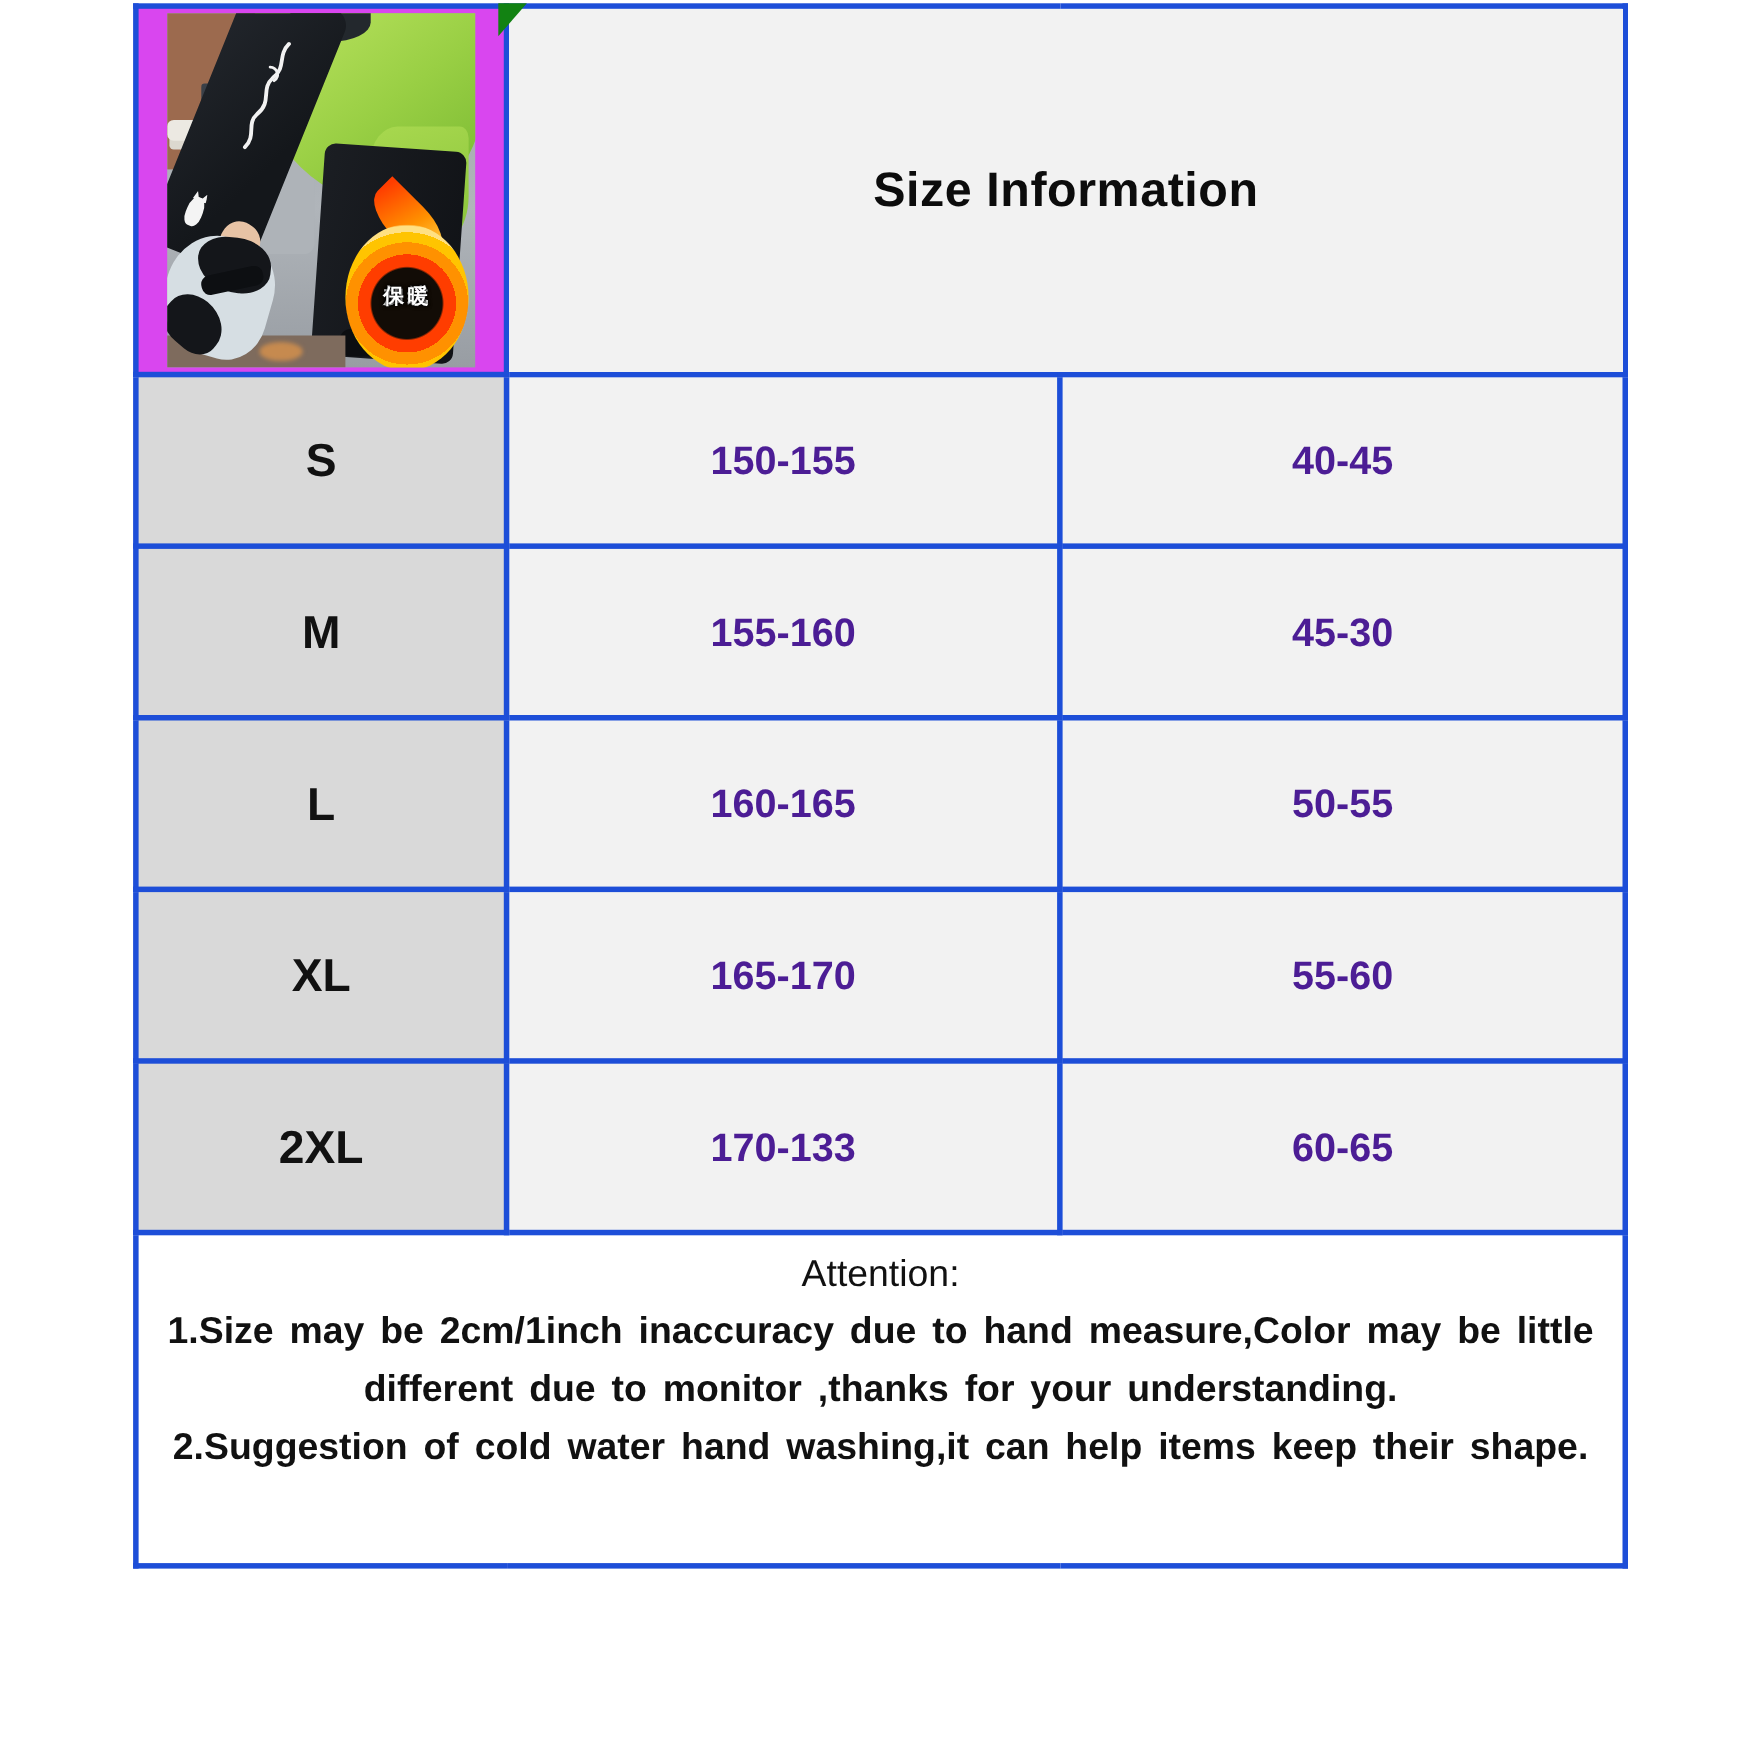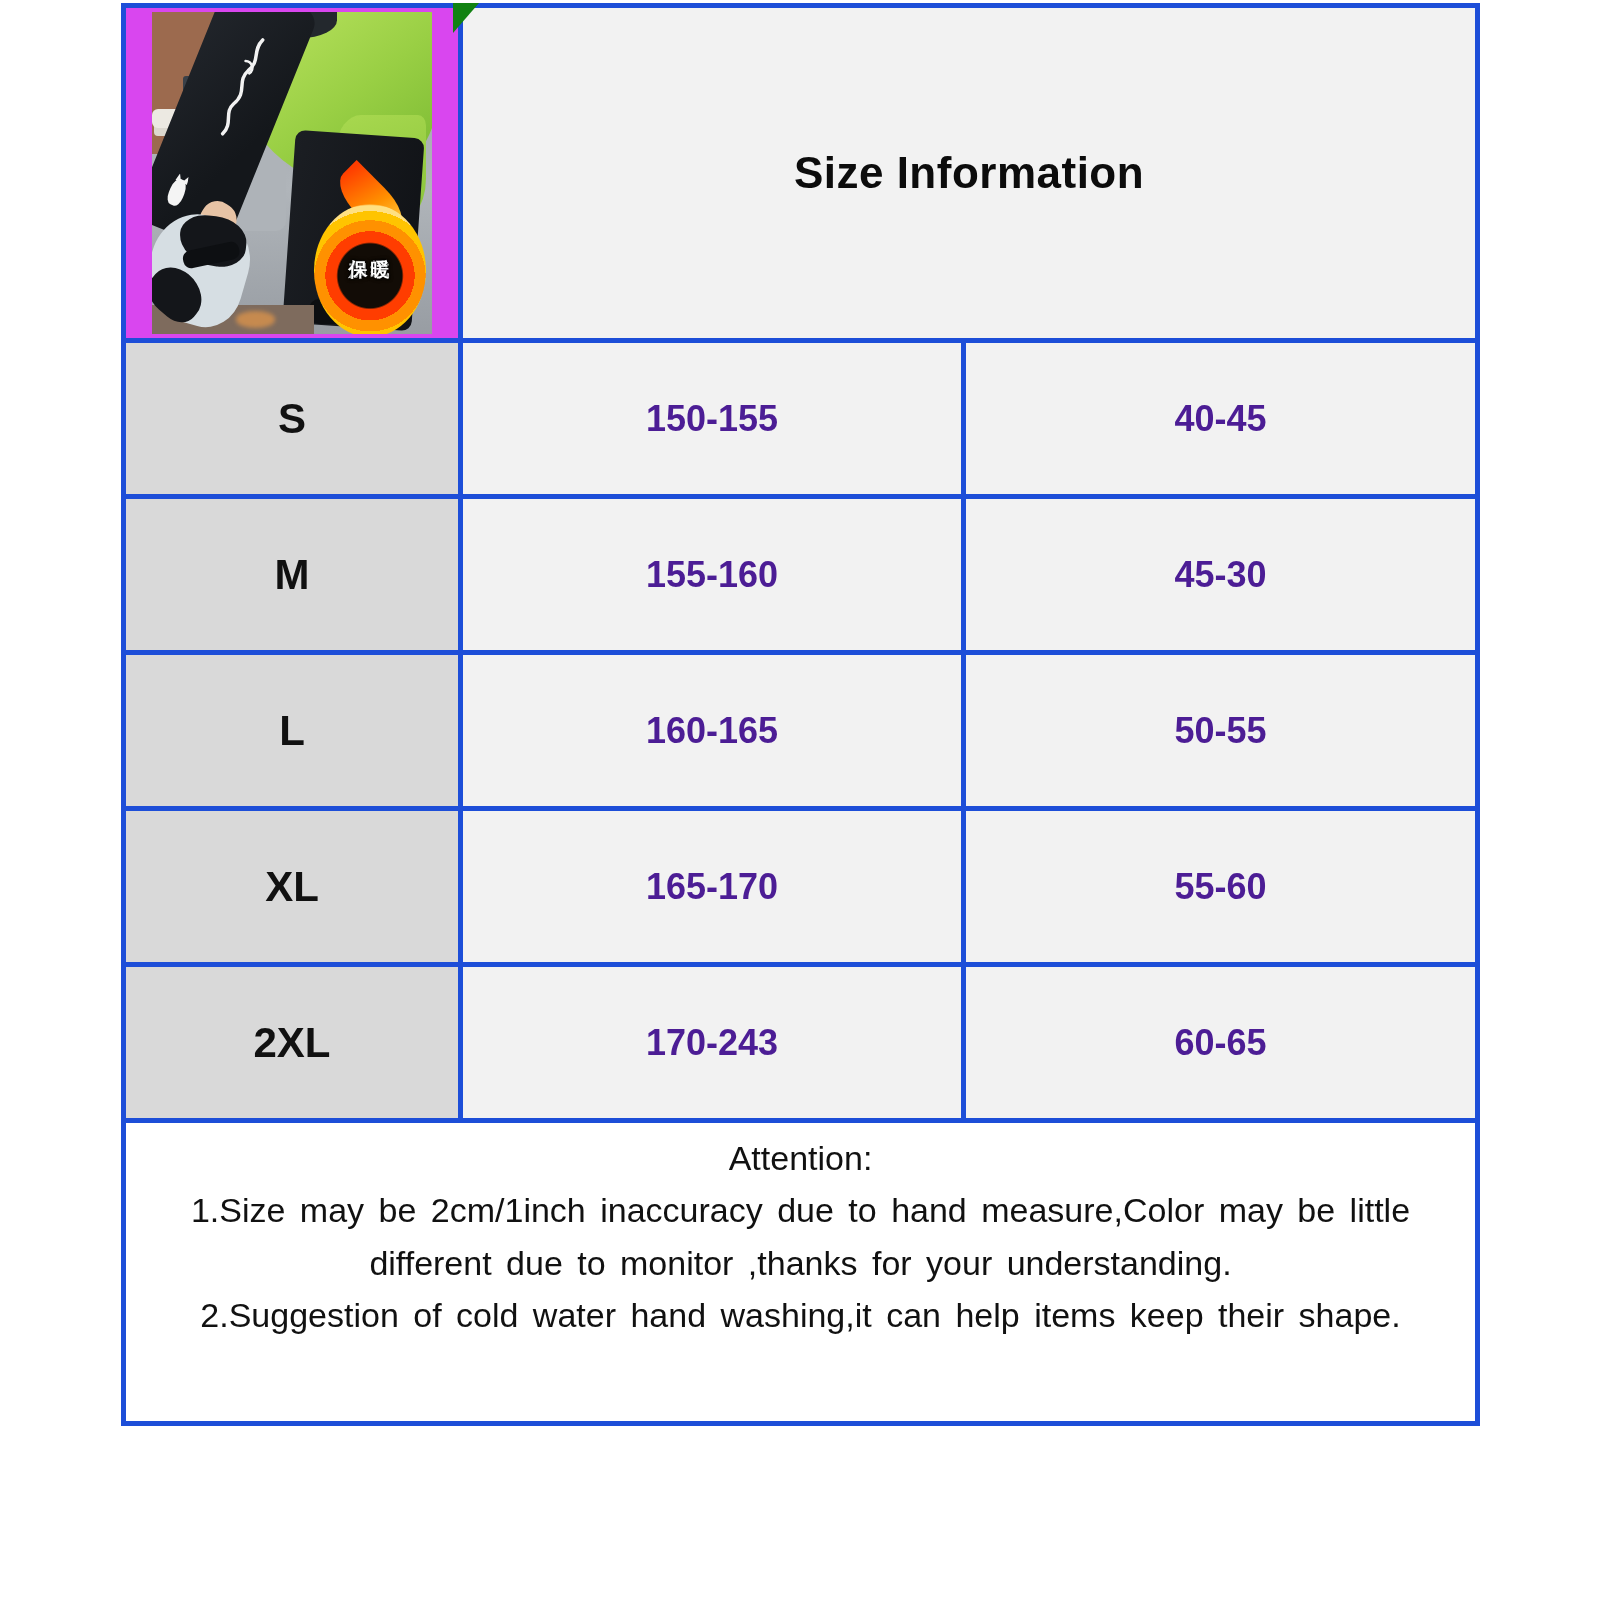--- a/index.html
+++ b/index.html
@@ -40,21 +40,21 @@
   .hdr-col{font-size:35px;font-weight:700;}
   tr.row-data{height:156px;}
   tr.row-data td.size-cell{background:#d9d9d9;font-size:42px;font-weight:700;}
   tr.row-data td.val-cell{background:#f2f2f2;font-size:36px;font-weight:700;color:#4c1d95;}
   tr.row-attention td{
     background:#ffffff;height:278px;
     text-align:center;vertical-align:top;
     padding:10px 16px 10px 16px;
   }
   .att-heading{font-size:34px;line-height:1.5;font-weight:400;}
-  .att-note{font-size:34px;line-height:1.55;font-weight:400;word-spacing:5px;}
+  .att-note{font-size:34px;line-height:1.55;font-weight:700;word-spacing:5px;}
 
   
   .photo{
     position:relative;width:280px;height:322px;margin:0 auto;
     overflow:hidden;background:linear-gradient(180deg,#9ba1a7 0%,#b0b5ba 55%,#989da3 100%);
   }
   .photo *{position:absolute;}
   .ph-wall{left:0;top:0;width:42%;height:44%;background:#9c6a4e;}
   .ph-device{left:11%;top:20%;width:15%;height:9%;background:#3a4048;border-radius:3px;}
   .ph-desk{left:0;top:30%;width:17%;height:6%;background:#ece9e2;border-radius:6px;box-shadow:0 10px 0 -2px #dcd8cf;}
@@ -198,21 +198,21 @@
         <td class="val-cell">160-165</td>
         <td class="val-cell">50-55</td>
       </tr>
       <tr class="row-data">
         <td class="size-cell">XL</td>
         <td class="val-cell">165-170</td>
         <td class="val-cell">55-60</td>
       </tr>
       <tr class="row-data">
         <td class="size-cell">2XL</td>
-        <td class="val-cell">170-243</td>
+        <td class="val-cell">170-133</td>
         <td class="val-cell">60-65</td>
       </tr>
 
       <tr class="row-attention">
         <td colspan="3">
           <div class="att-heading">Attention:</div>
           <div class="att-note">1.Size may be 2cm/1inch inaccuracy due to hand measure,Color may be little different due to monitor ,thanks for your understanding.</div>
           <div class="att-note">2.Suggestion of cold water hand washing,it can help items keep their shape.</div>
         </td>
       </tr>

